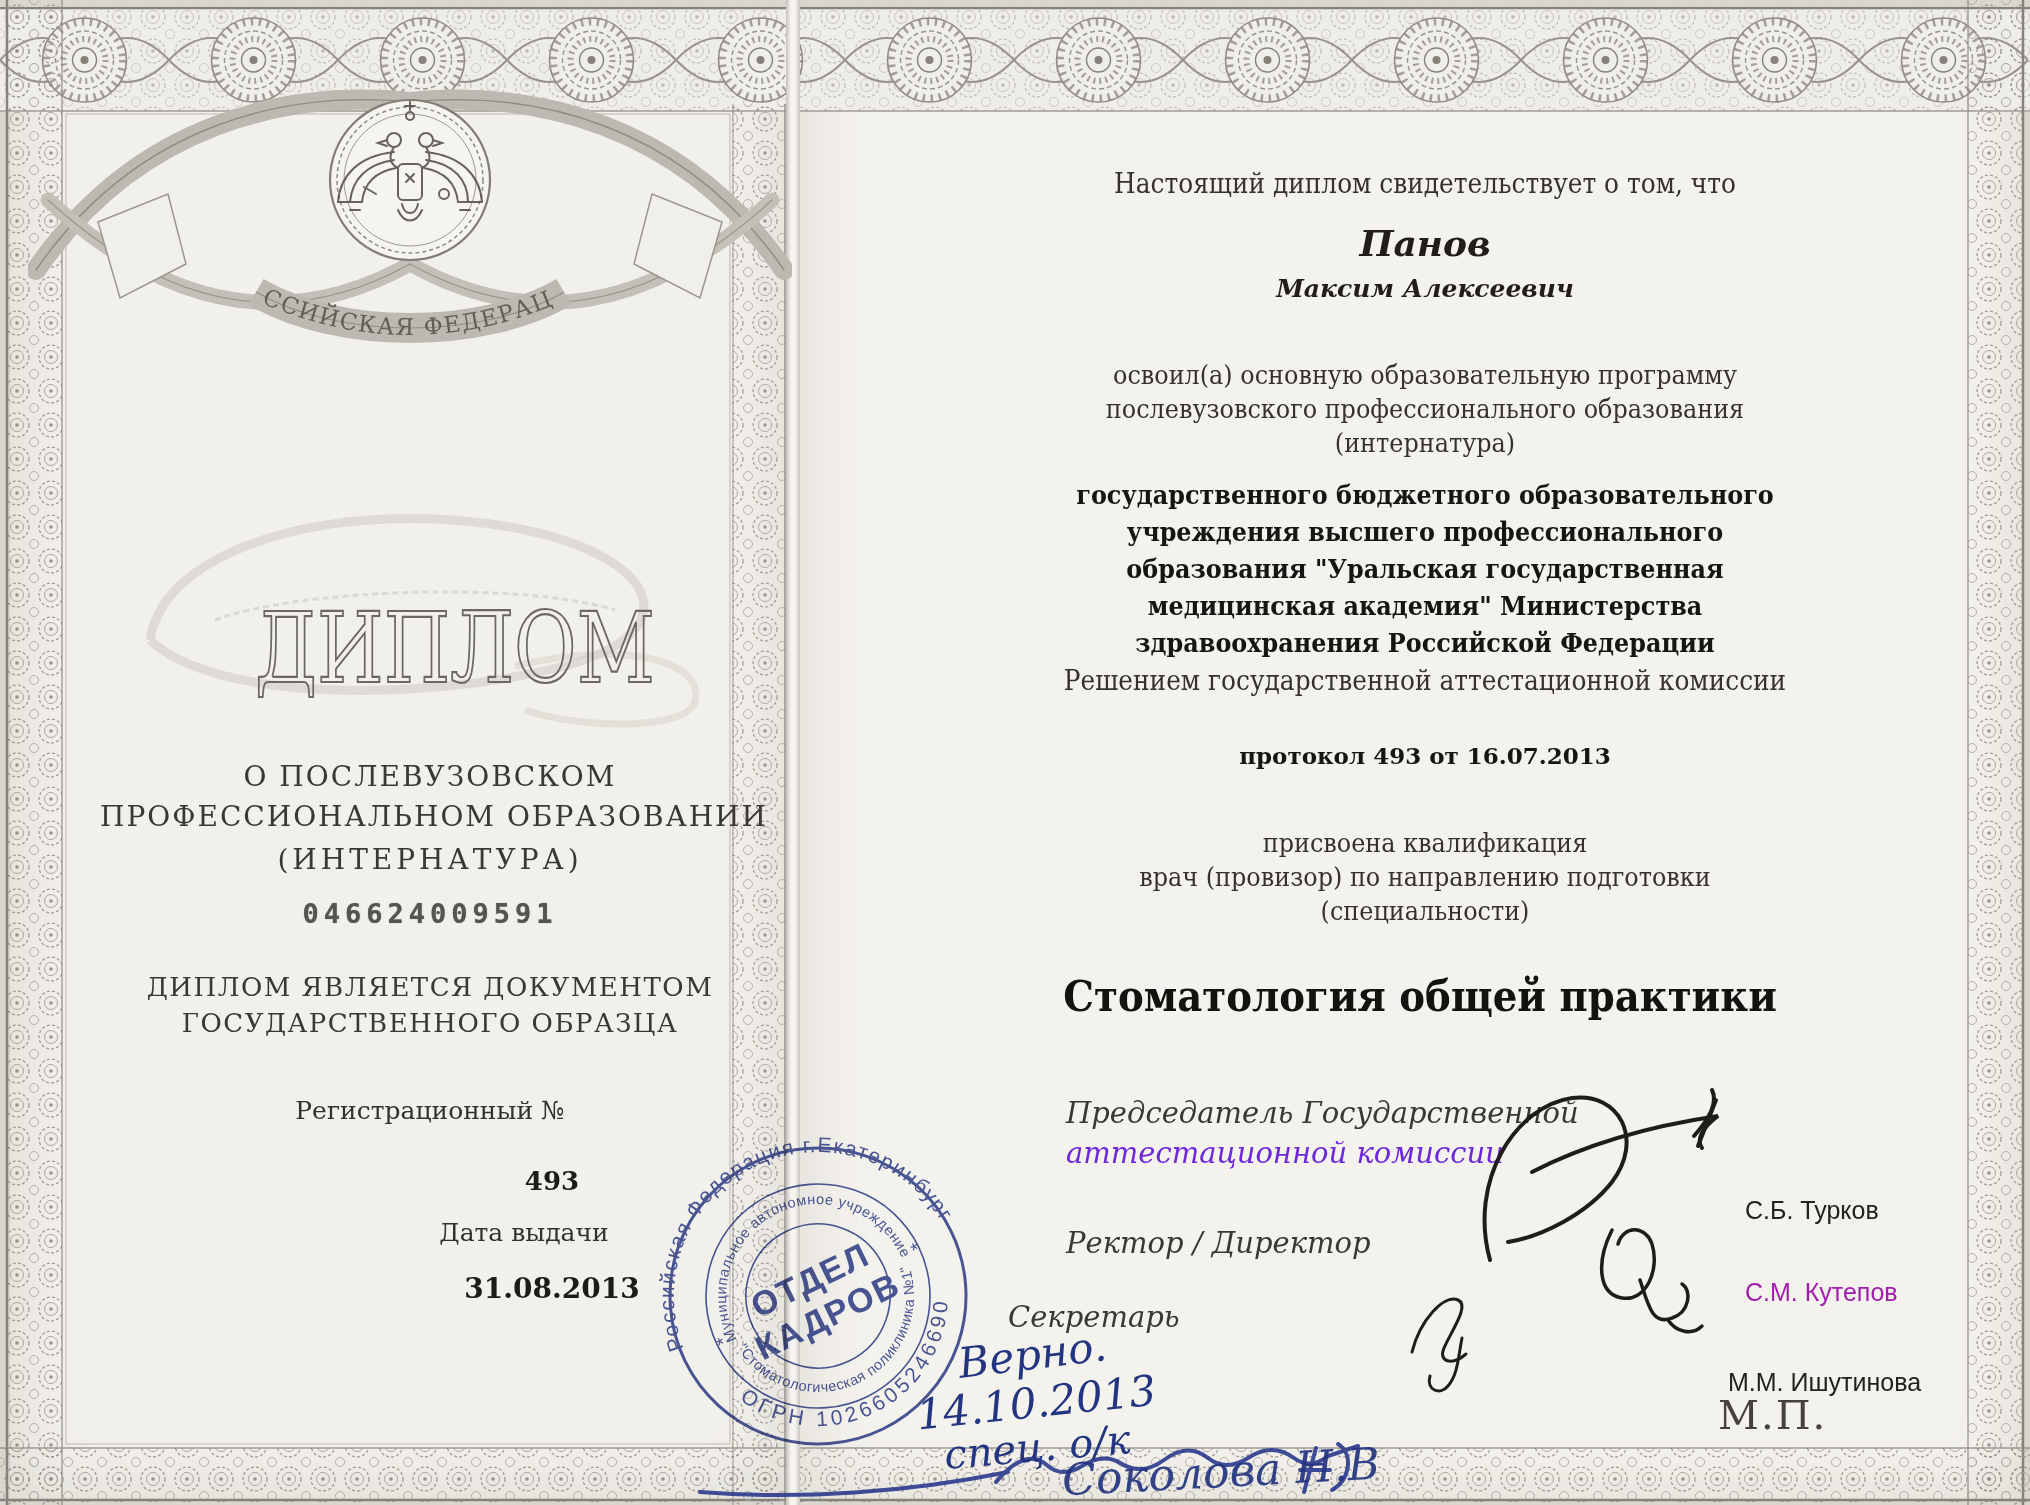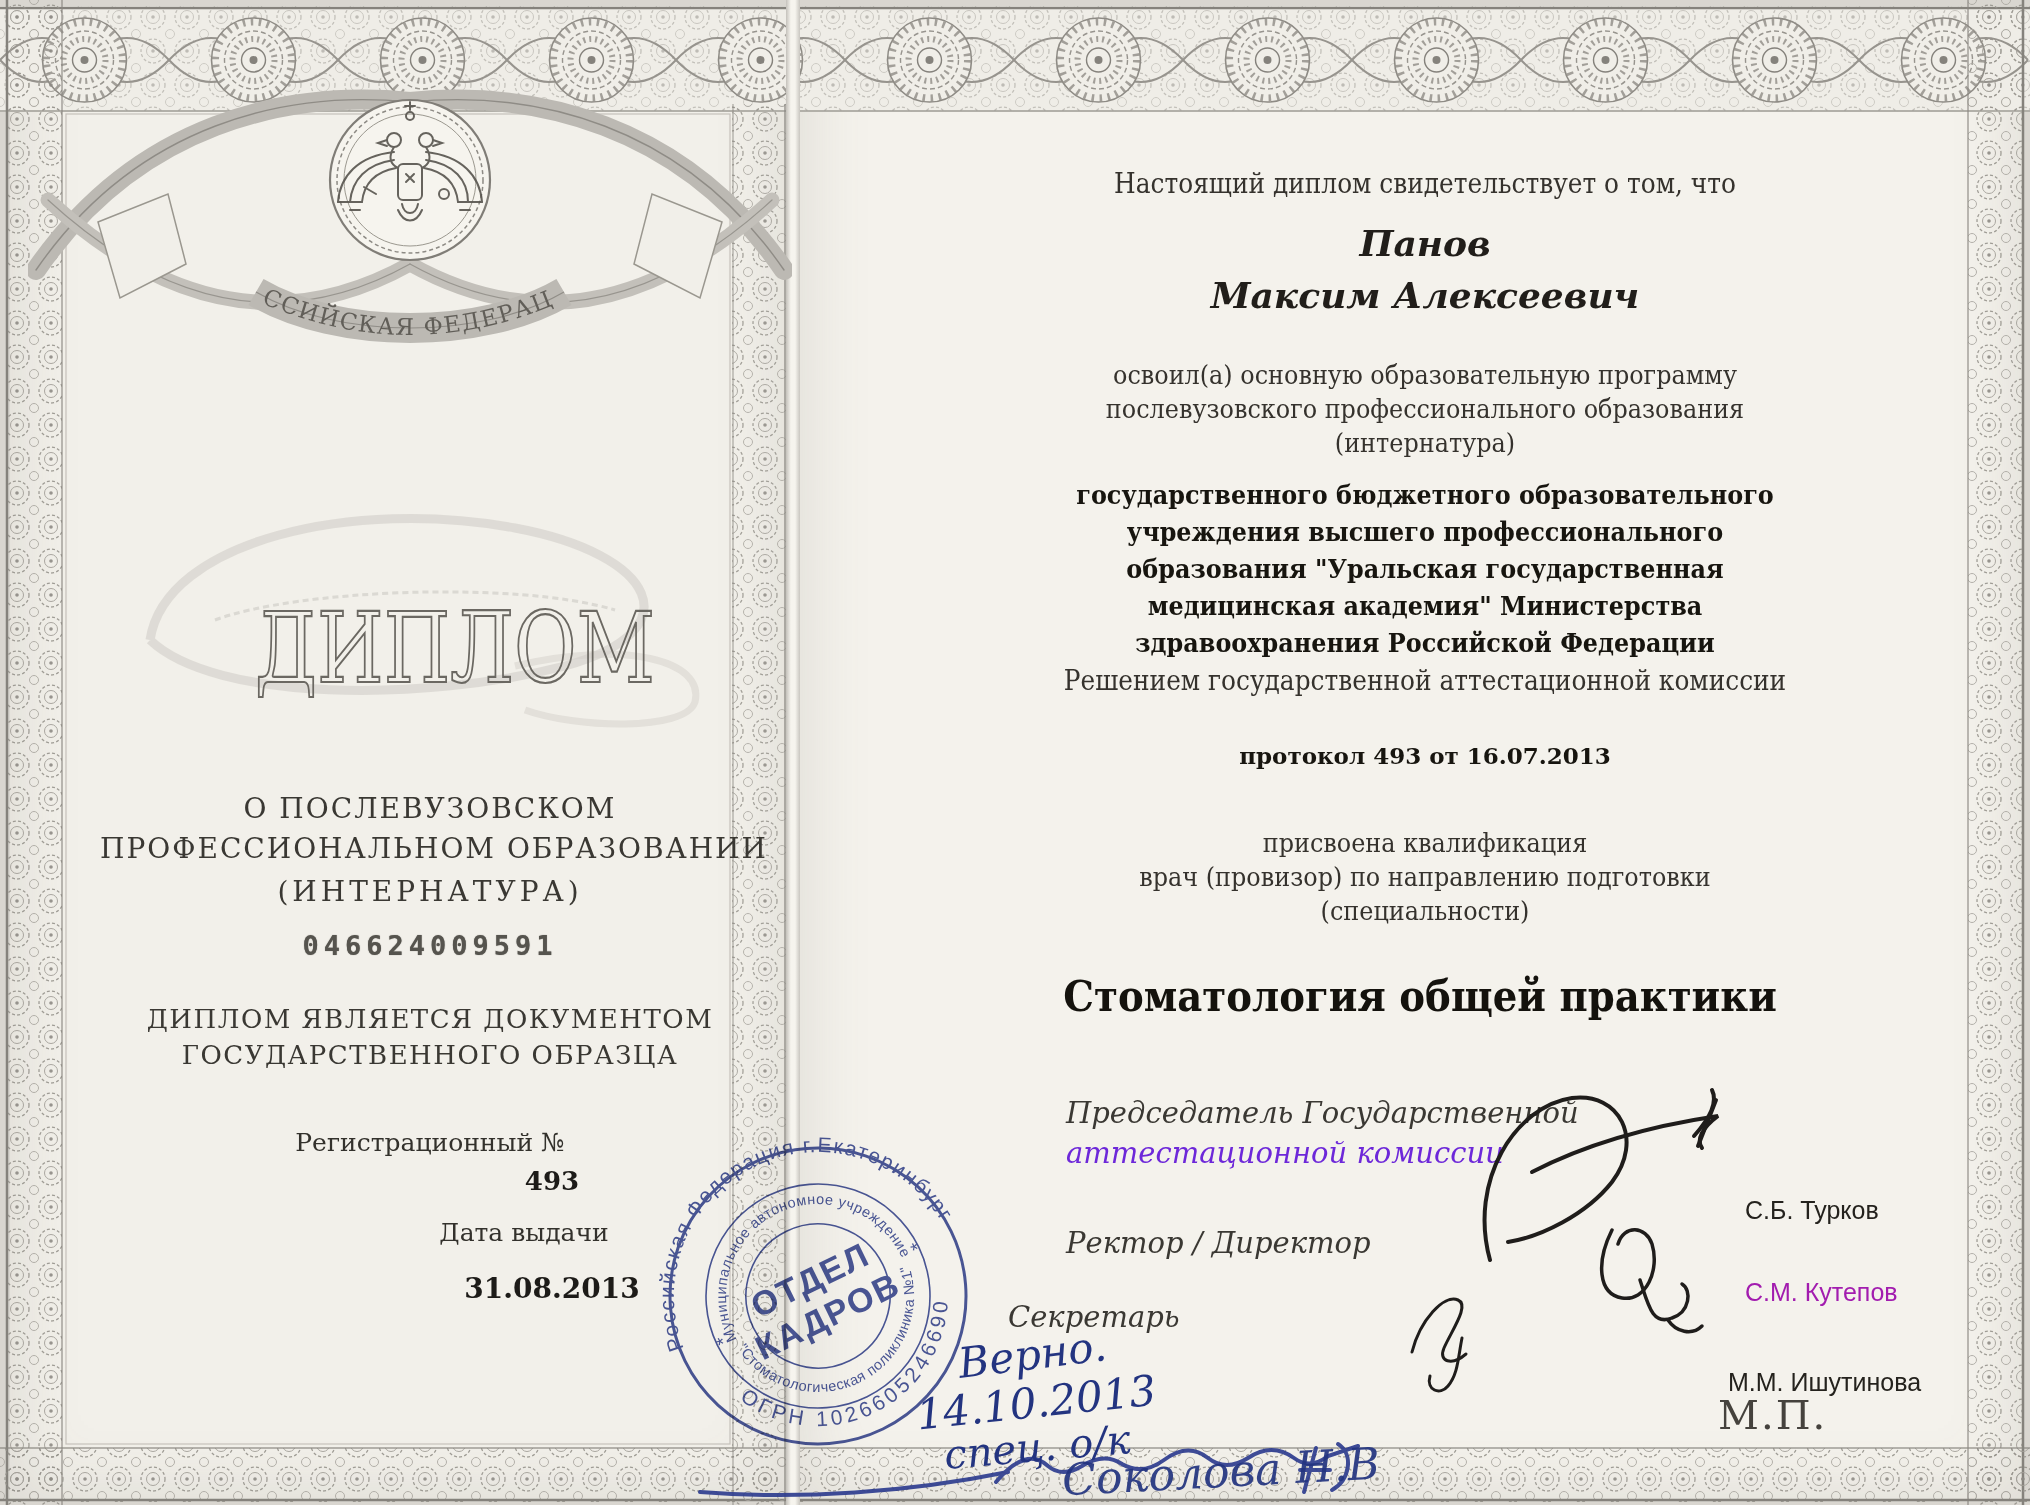--- a/index.html
+++ b/index.html
@@ -10,21 +10,21 @@
         box-shadow:inset 0 0 70px rgba(110,105,95,.18);}
   .t{position:absolute;white-space:nowrap;}
   .c{text-align:center;}
   .cond{transform:scaleX(.92);transform-origin:center;}
   .sans{font-family:"Liberation Sans","DejaVu Sans",sans-serif;margin-top:36px;}
   .mono{font-family:"DejaVu Sans Mono",monospace;}
   .ital{font-style:italic;}
   .ink{color:#233480;}
   svg.overlay{pointer-events:none;}
   .rightcol{left:830px;width:1190px;}
-  .leftcol{left:100px;width:660px;margin-top:32px;}
+  .leftcol{left:100px;width:660px;}
 </style>
 </head>
 <body>
 
 <div id="canvas">
 
   <div class="page" style="left:10px;width:776px;"></div>
   <div class="page" style="left:800px;width:1222px;background:#f4f2ec;"></div>
 
   <svg class="abs overlay" style="left:0;top:0;z-index:1" width="2030" height="1505" xmlns="http://www.w3.org/2000/svg">
@@ -154,21 +154,21 @@
   <div class="t c leftcol" style="top:972px;font-size:26px;letter-spacing:1.5px;color:#3a3833;z-index:4">ДИПЛОМ ЯВЛЯЕТСЯ ДОКУМЕНТОМ</div>
   <div class="t c leftcol" style="top:1008px;font-size:26px;letter-spacing:1.5px;color:#3a3833;z-index:4">ГОСУДАРСТВЕННОГО ОБРАЗЦА</div>
 
   <div class="t c leftcol" style="top:1096px;font-size:25px;color:#33312c;z-index:4">Регистрационный №</div>
   <div class="t c" style="left:252px;width:600px;top:1166px;font-size:26px;font-weight:700;color:#1d1b18;z-index:4">493</div>
   <div class="t c" style="left:224px;width:600px;top:1218px;font-size:25px;color:#33312c;z-index:4">Дата выдачи</div>
   <div class="t c" style="left:252px;width:600px;top:1272px;font-size:28px;font-weight:700;color:#1d1b18;z-index:4">31.08.2013</div>
 
   <div class="t c rightcol cond" style="top:168px;font-size:27px;color:#35322d;z-index:4">Настоящий диплом свидетельствует о том, что</div>
   <div class="t c rightcol" style="top:222px;font-size:36px;font-weight:700;font-style:italic;color:#211e1a;z-index:4">Панов</div>
-  <div class="t c rightcol" style="top:274px;font-size:36px;font-weight:700;font-style:italic;color:#211e1a;z-index:4">Максим Алексеевич</div>
+  <div class="t c rightcol" style="top:274px;font-size:25px;font-weight:700;font-style:italic;color:#211e1a;z-index:4">Максим Алексеевич</div>
 
   <div class="t c rightcol cond" style="top:360px;font-size:26px;color:#35322d;z-index:4">освоил(а) основную образовательную программу</div>
   <div class="t c rightcol cond" style="top:394px;font-size:26px;color:#35322d;z-index:4">послевузовского профессионального образования</div>
   <div class="t c rightcol cond" style="top:428px;font-size:26px;color:#35322d;z-index:4">(интернатура)</div>
 
   <div class="t c rightcol cond" style="top:480px;font-size:26px;font-weight:700;color:#17150f;z-index:4">государственного бюджетного образовательного</div>
   <div class="t c rightcol cond" style="top:517px;font-size:26px;font-weight:700;color:#17150f;z-index:4">учреждения высшего профессионального</div>
   <div class="t c rightcol cond" style="top:554px;font-size:26px;font-weight:700;color:#17150f;z-index:4">образования "Уральская государственная</div>
   <div class="t c rightcol cond" style="top:591px;font-size:26px;font-weight:700;color:#17150f;z-index:4">медицинская академия" Министерства</div>
   <div class="t c rightcol cond" style="top:628px;font-size:26px;font-weight:700;color:#17150f;z-index:4">здравоохранения Российской Федерации</div>

